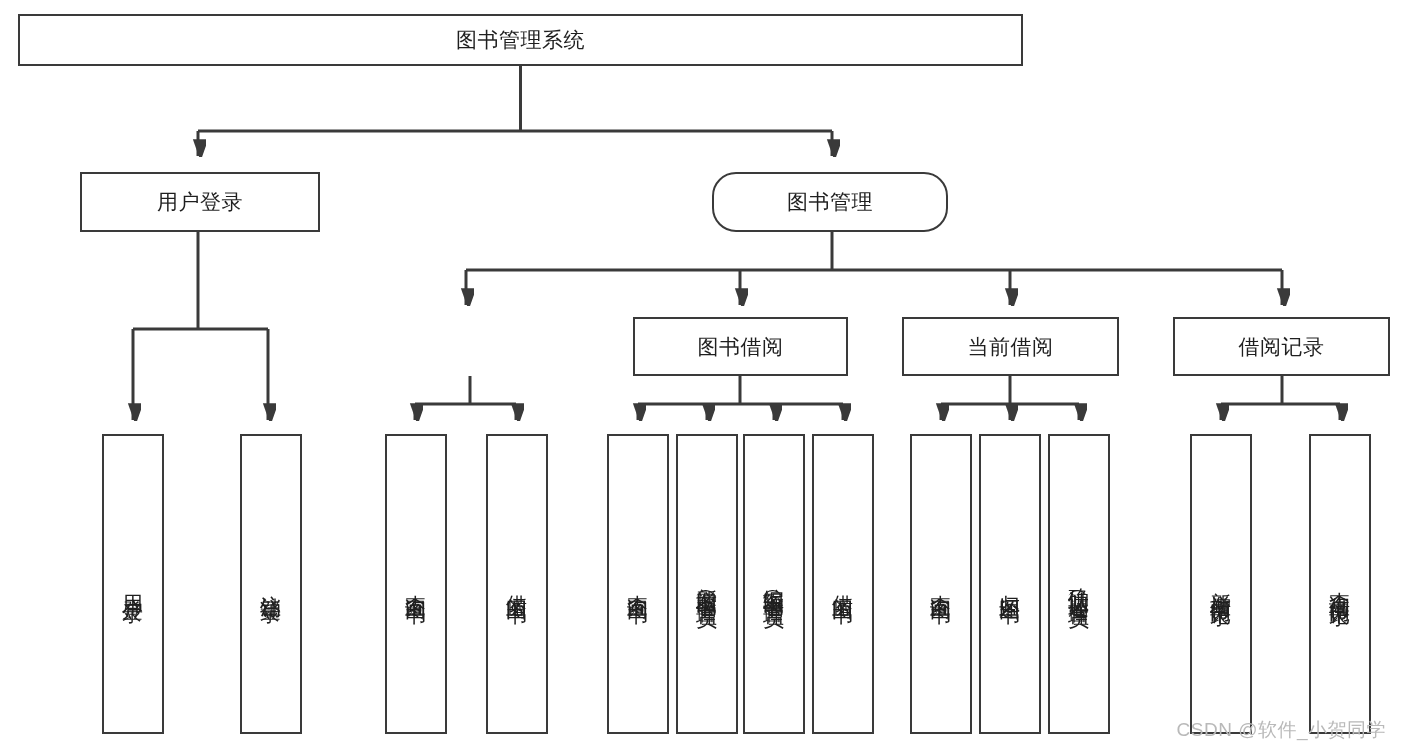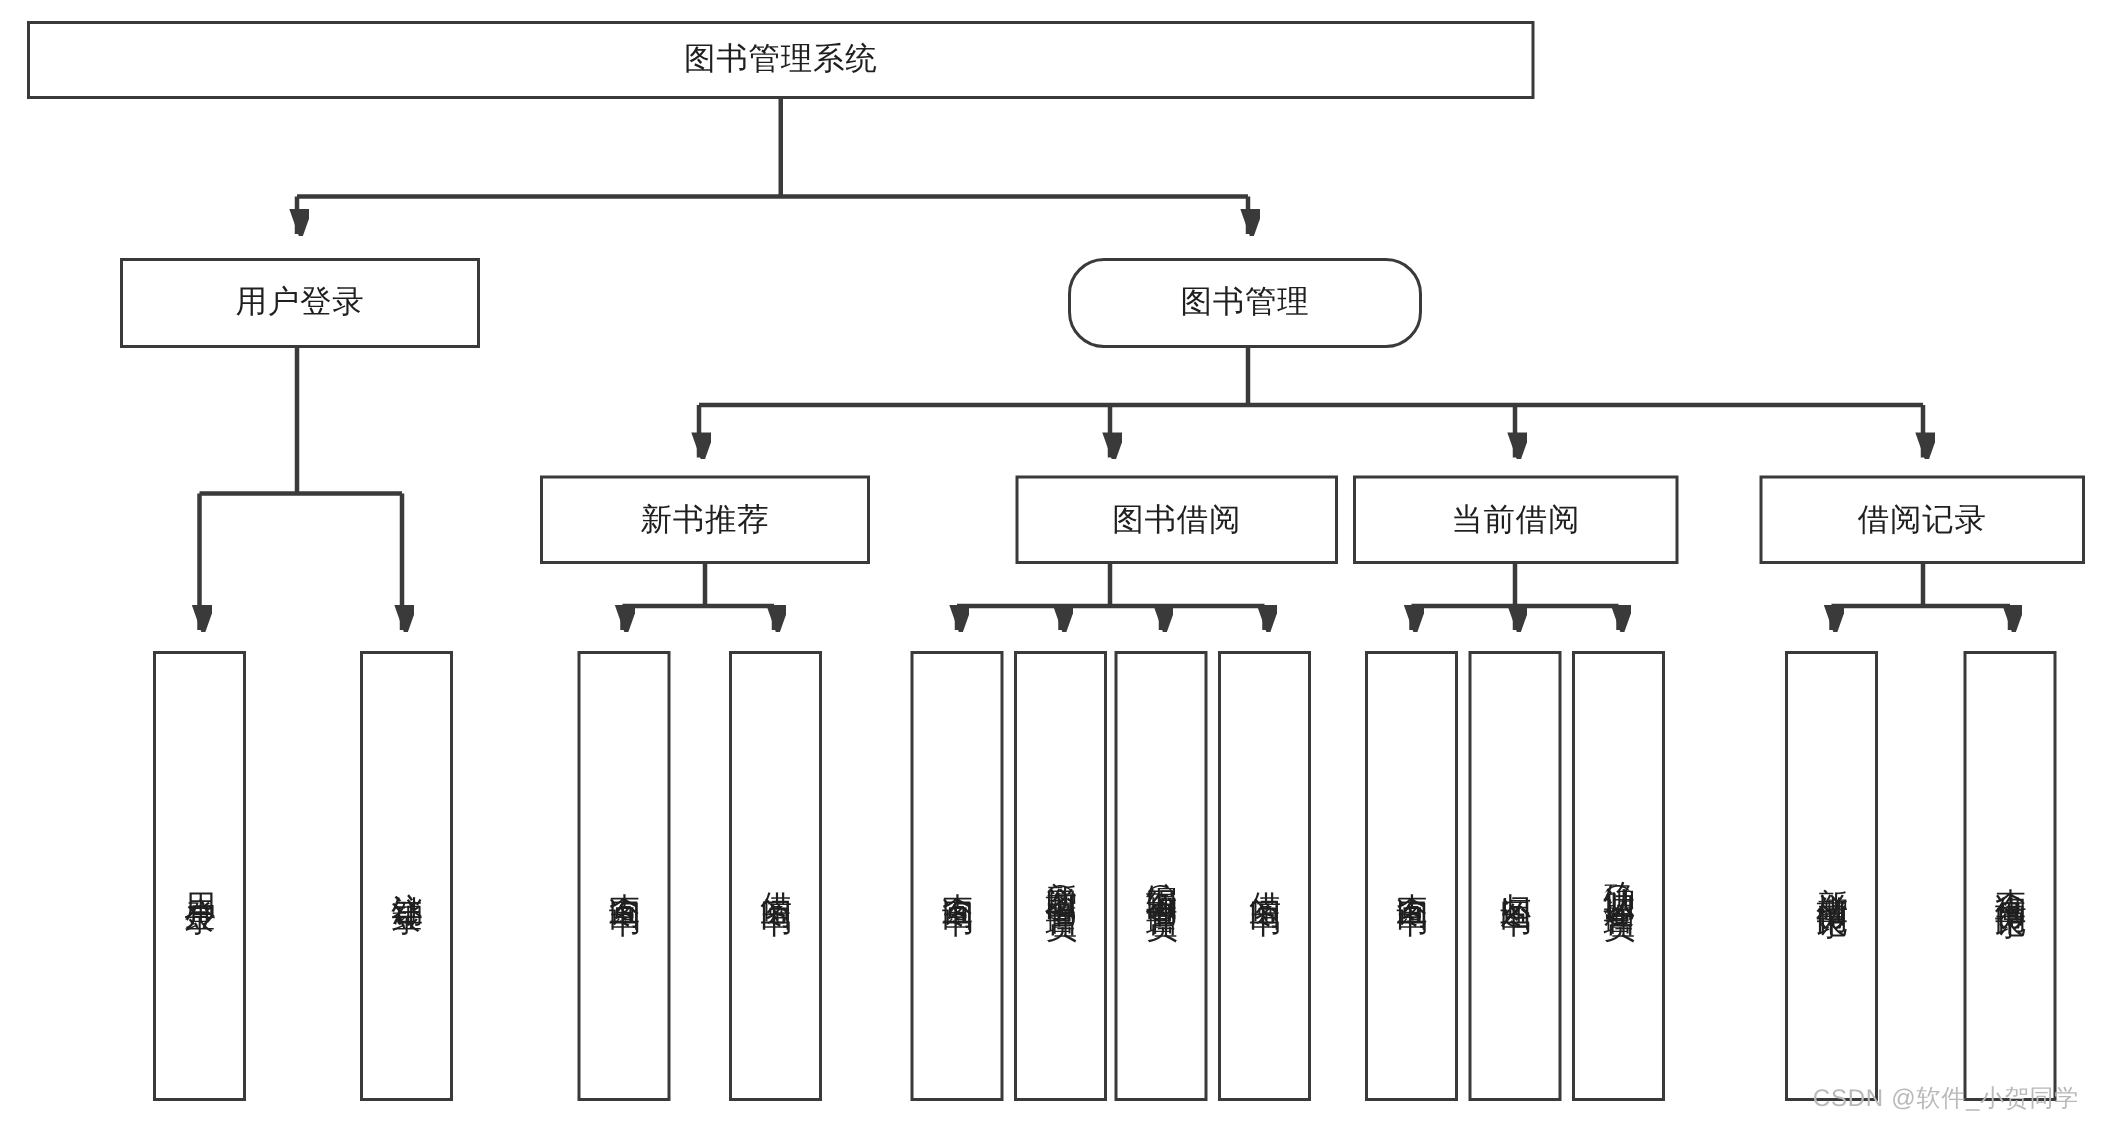--- a/index.html
+++ b/index.html
@@ -53,21 +53,21 @@
   }
   .node.v-node .vtext {
     writing-mode: vertical-rl;
     text-orientation: upright;
     display: block;
   }
   .watermark {
     position: absolute;
     right: 8px;
     bottom: 4px;
-    font-size: 16px;
+    font-size: 19px;
     color: #b9b9b9;
     letter-spacing: 0.5px;
     z-index: 5;
     white-space: nowrap;
   }
 </style>
 </head>
 <body>
 
 <div id="canvas">
@@ -131,24 +131,21 @@
     <span>图书管理系统</span>
   </div>
 
   <div class="node h-node" style="left:80px; top:172px; width:240px; height:60px;">
     <span>用户登录</span>
   </div>
   <div class="node h-node" style="left:712px; top:172px; width:236px; height:60px;border-radius:24px;">
     <span>图书管理</span>
   </div>
 
-  <div class="node h-node" style="left:360px; top:317px; width:220px; height:59px;">
-    <span>新书推荐</span>
-  </div>
-  <div class="node h-node" style="left:633px; top:317px; width:215px; height:59px;margin-left:44px;">
+  <div class="node h-node" style="left:633px; top:317px; width:215px; height:59px;">
     <span>图书借阅</span>
   </div>
   <div class="node h-node" style="left:1173px; top:317px; width:217px; height:59px;">
     <span>借阅记录</span>
   </div>
   <div class="node h-node" style="left:902px; top:317px; width:217px; height:59px;">
     <span>当前借阅</span>
   </div>
 
   <div class="node v-node" style="left:102px; top:434px; width:62px; height:300px;">

